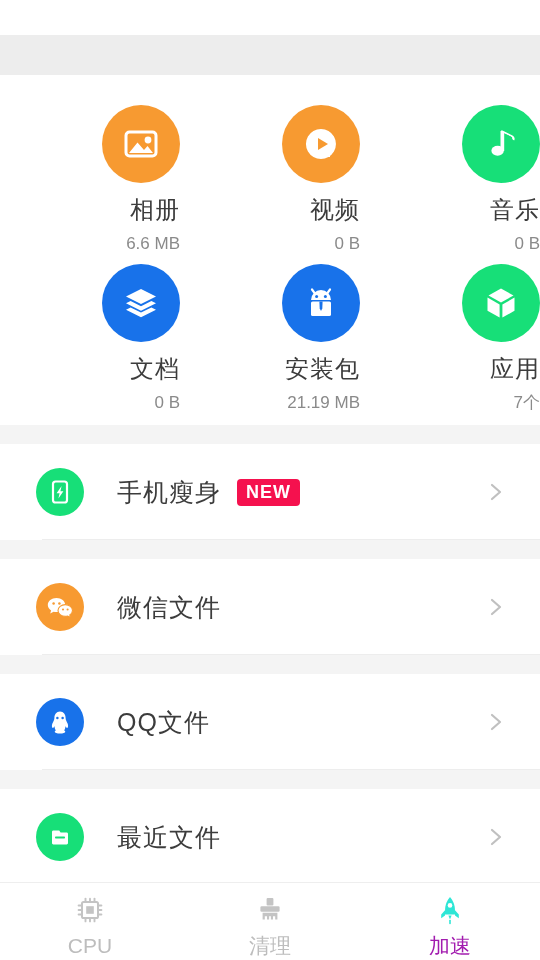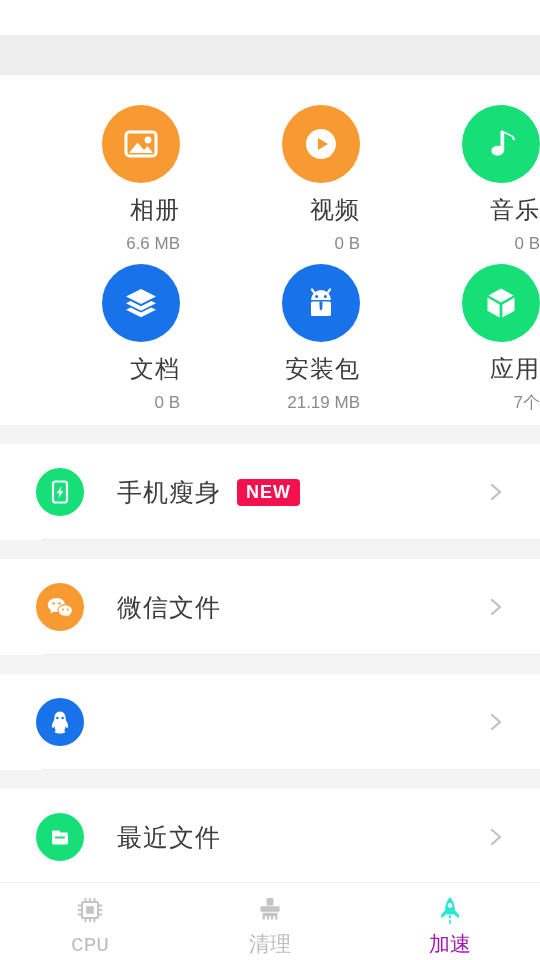--- a/index.html
+++ b/index.html
@@ -80,21 +80,20 @@
     position:absolute; left:42px; right:0; bottom:0;
     height:1px; background:#ededed;
   }
 
   
   .tabbar {
     position:absolute; left:0; bottom:0; width:540px; height:78px;
     background:#ffffff;
     display:flex;
     border-top:1px solid #eeeeee;
-    font-family:Liberation Mono, monospace;
   }
   .tab {
     flex:1 1 33.333%;
     display:flex; flex-direction:column;
     align-items:center; justify-content:center;
     padding-top:4px;
   }
   .tab-icon { height:38px; display:flex; align-items:center; justify-content:center; }
   .tab-label { margin-top:6px; font-size:21px; line-height:1; color:#bdbdbd; }
   .tab.active .tab-label { color:#a21caf; }
@@ -234,20 +233,21 @@
     </div>
 
     <div class="row band-top">
       <div class="row-icon" style="background:#1872ea">
         <svg width="30" height="30" viewBox="0 0 30 30">
           <path d="M15 4.5 C11.3 4.5 9.4 7.6 9.4 11 C9.4 13 8.2 14.6 7.4 16.6 C6.6 18.7 6.8 20.6 7.7 20.9 C8.4 21.1 9.1 20.1 9.6 19 C9.5 20.6 9.9 22.3 10.9 23.2 C10.2 23.6 9.7 24.1 9.7 24.7 C9.7 25.9 12.1 26.5 15 26.5 C17.9 26.5 20.3 25.9 20.3 24.7 C20.3 24.1 19.8 23.6 19.1 23.2 C20.1 22.3 20.5 20.6 20.4 19 C20.9 20.1 21.6 21.1 22.3 20.9 C23.2 20.6 23.4 18.7 22.6 16.6 C21.8 14.6 20.6 13 20.6 11 C20.6 7.6 18.7 4.5 15 4.5 Z" fill="#fff"></path>
           <circle cx="12.4" cy="11" r="1.25" fill="#1872ea"></circle>
           <circle cx="17.6" cy="11" r="1.25" fill="#1872ea"></circle>
         </svg>
       </div>
+      <div class="row-label">QQ文件</div>
       <svg class="chevron" viewBox="0 0 18 18">
         <path d="M5 2 L13 9 L5 16" fill="none" stroke="#c0c0c0" stroke-width="2.2" stroke-linecap="round" stroke-linejoin="round"></path>
       </svg>
       <div class="row-divider"></div>
     </div>
 
     <div class="row band-top">
       <div class="row-icon" style="background:#17df78">
         <svg width="30" height="30" viewBox="0 0 30 30">
           <path d="M7 10.5 L7 21 C7 21.8 7.6 22.4 8.4 22.4 L21.6 22.4 C22.4 22.4 23 21.8 23 21 L23 12 C23 11.2 22.4 10.6 21.6 10.6 L15.6 10.6 L14.2 8.6 L8.4 8.6 C7.6 8.6 7 9.2 7 10 Z" fill="#fff"></path>

